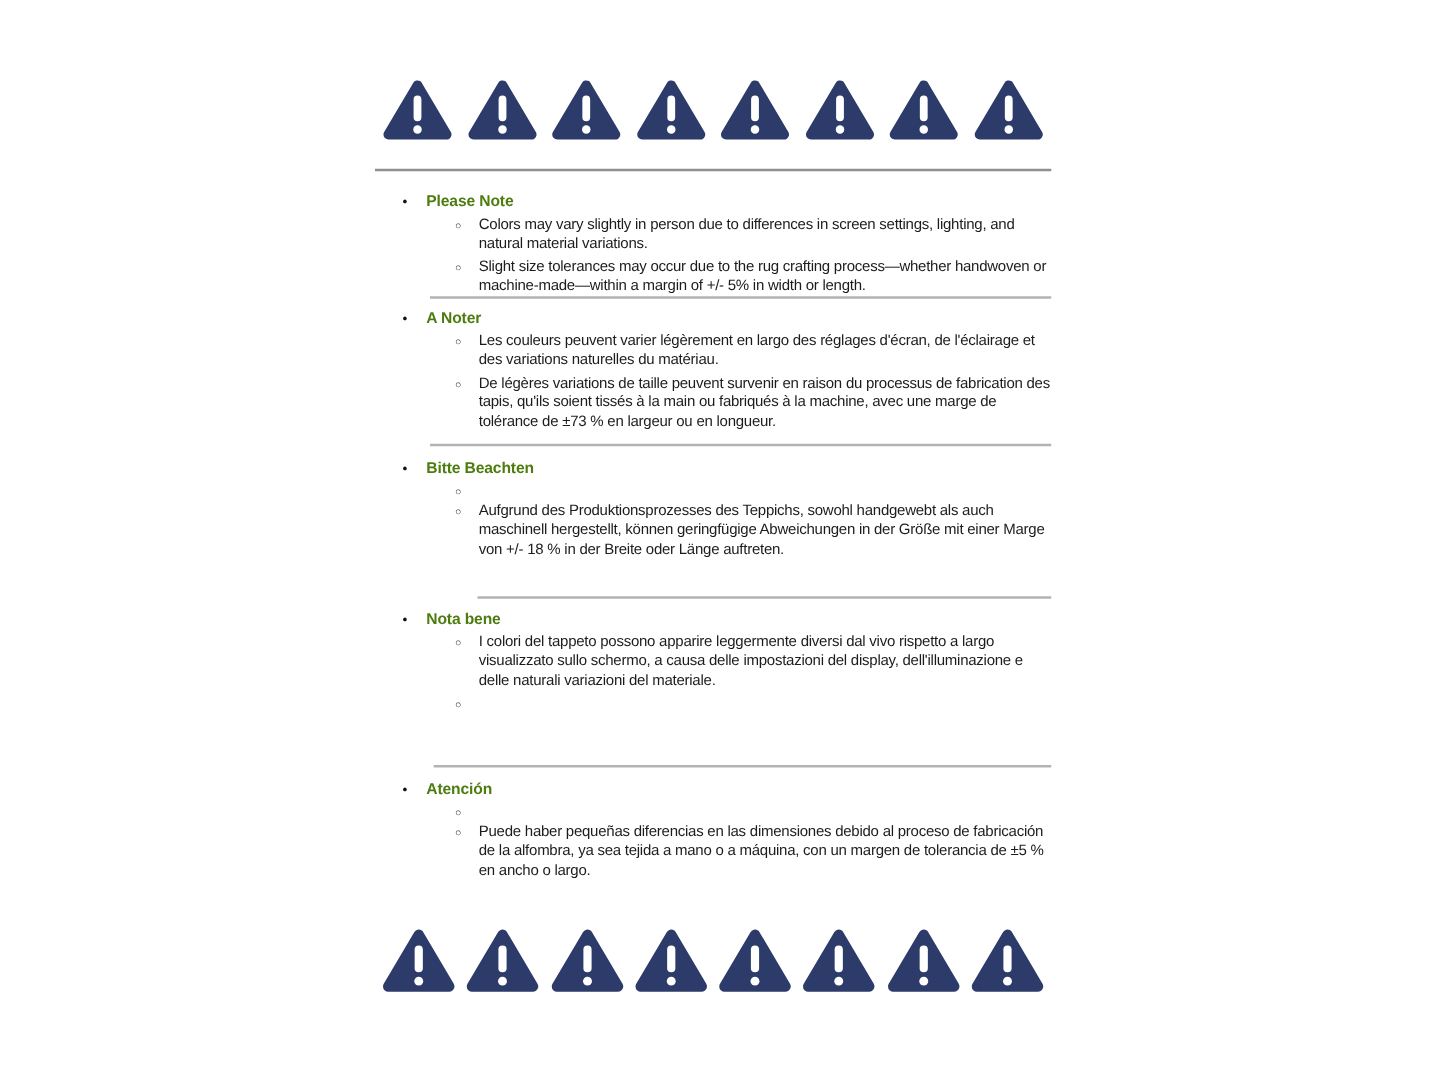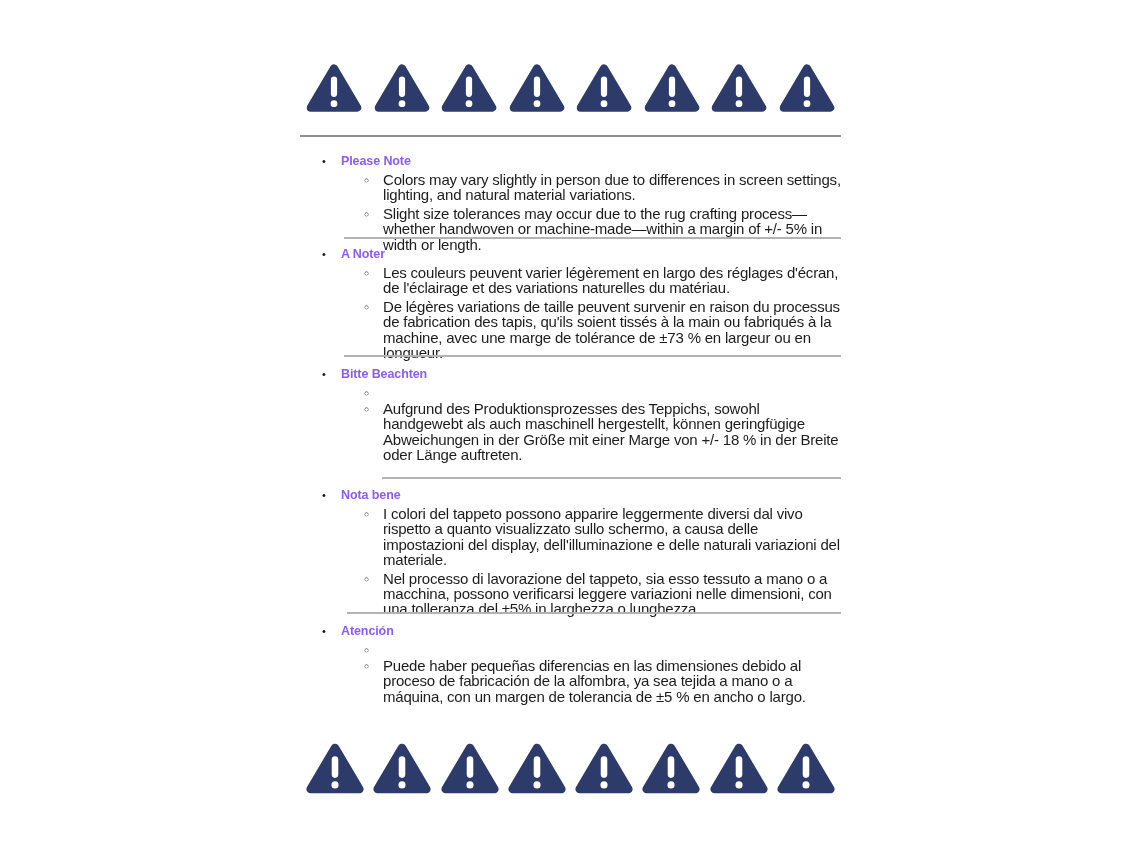--- a/index.html
+++ b/index.html
@@ -31,29 +31,29 @@
   .sec-en { top:154px; }
   .sec-fr { top:247px; }
   .sec-de { top:367px; }
   .sec-it { top:488px; }
   .sec-es { top:624px; }
   .sec-title-row { display:flex; align-items:baseline; margin-bottom:4px; }
   .marker1 {
     margin-left:22px; width:19px; font-size:11px; color:#111;
     flex:none;
   }
-  .sec-title { font-size:12.5px; font-weight:bold; letter-spacing:-0.1px; color:#8b5cf6; }
+  .sec-title { font-size:12.5px; font-weight:bold; letter-spacing:-0.1px; color:#4d7c0f; }
   .bullet-list { list-style:none; }
   .bullet-item { display:flex; margin-bottom:3px; }
   .marker2 {
     margin-left:64px; width:19px; flex:none;
     font-size:8.5px; padding-top:3px; color:#222;
   }
   .bullet-text {
-    flex:1; font-size:15px; line-height:15.4px; letter-spacing:-0.2px;
+    flex:1; font-size:12px; line-height:15.4px; letter-spacing:-0.2px;
     color:#1c1c1c;
   }
 </style>
 </head>
 <body>
 
 <div class="triangle-row triangle-row-top" style="color: rgb(44, 59, 105);">
   <svg viewBox="0 0 64 56" width="58" height="50" aria-hidden="true">
     <path d="M32 6 L58 50 L6 50 Z" fill="currentColor" stroke="currentColor" stroke-width="9" stroke-linejoin="round"></path>
     <rect x="28.5" y="15" width="7" height="23" rx="3.5" fill="#ffffff"></rect>
@@ -155,25 +155,24 @@
 <div class="divider divider-3"></div>
 
 <section class="note-section sec-it">
   <div class="sec-title-row">
     <span class="marker1">•</span>
     <h2 class="sec-title">Nota bene</h2>
   </div>
   <ul class="bullet-list">
     <li class="bullet-item">
       <span class="marker2">○</span>
-      <p class="bullet-text">I colori del tappeto possono apparire leggermente diversi dal vivo rispetto a quanto visualizzato sullo schermo, a causa delle impostazioni del display, dell'illuminazione e delle naturali variazioni del materiale.</p>
-    </li>
-    <li class="bullet-item">
-      <span class="marker2">○</span>
-      <p class="bullet-text">Nel processo di lavorazione del tappeto, sia esso tessuto a mano o a macchina, possono verificarsi leggere variazioni nelle dimensioni, con una tolleranza del ±5% in larghezza o lunghezza.</p>
+      <p class="bullet-text">I colori del tappeto possono apparire leggermente diversi dal vivo rispetto a largo visualizzato sullo schermo, a causa delle impostazioni del display, dell'illuminazione e delle naturali variazioni del materiale.</p>
+    </li>
+    <li class="bullet-item">
+      <span class="marker2">○</span>
     </li>
   </ul>
 </section>
 
 <div class="divider divider-4"></div>
 
 <section class="note-section sec-es">
   <div class="sec-title-row">
     <span class="marker1">•</span>
     <h2 class="sec-title">Atención</h2>

